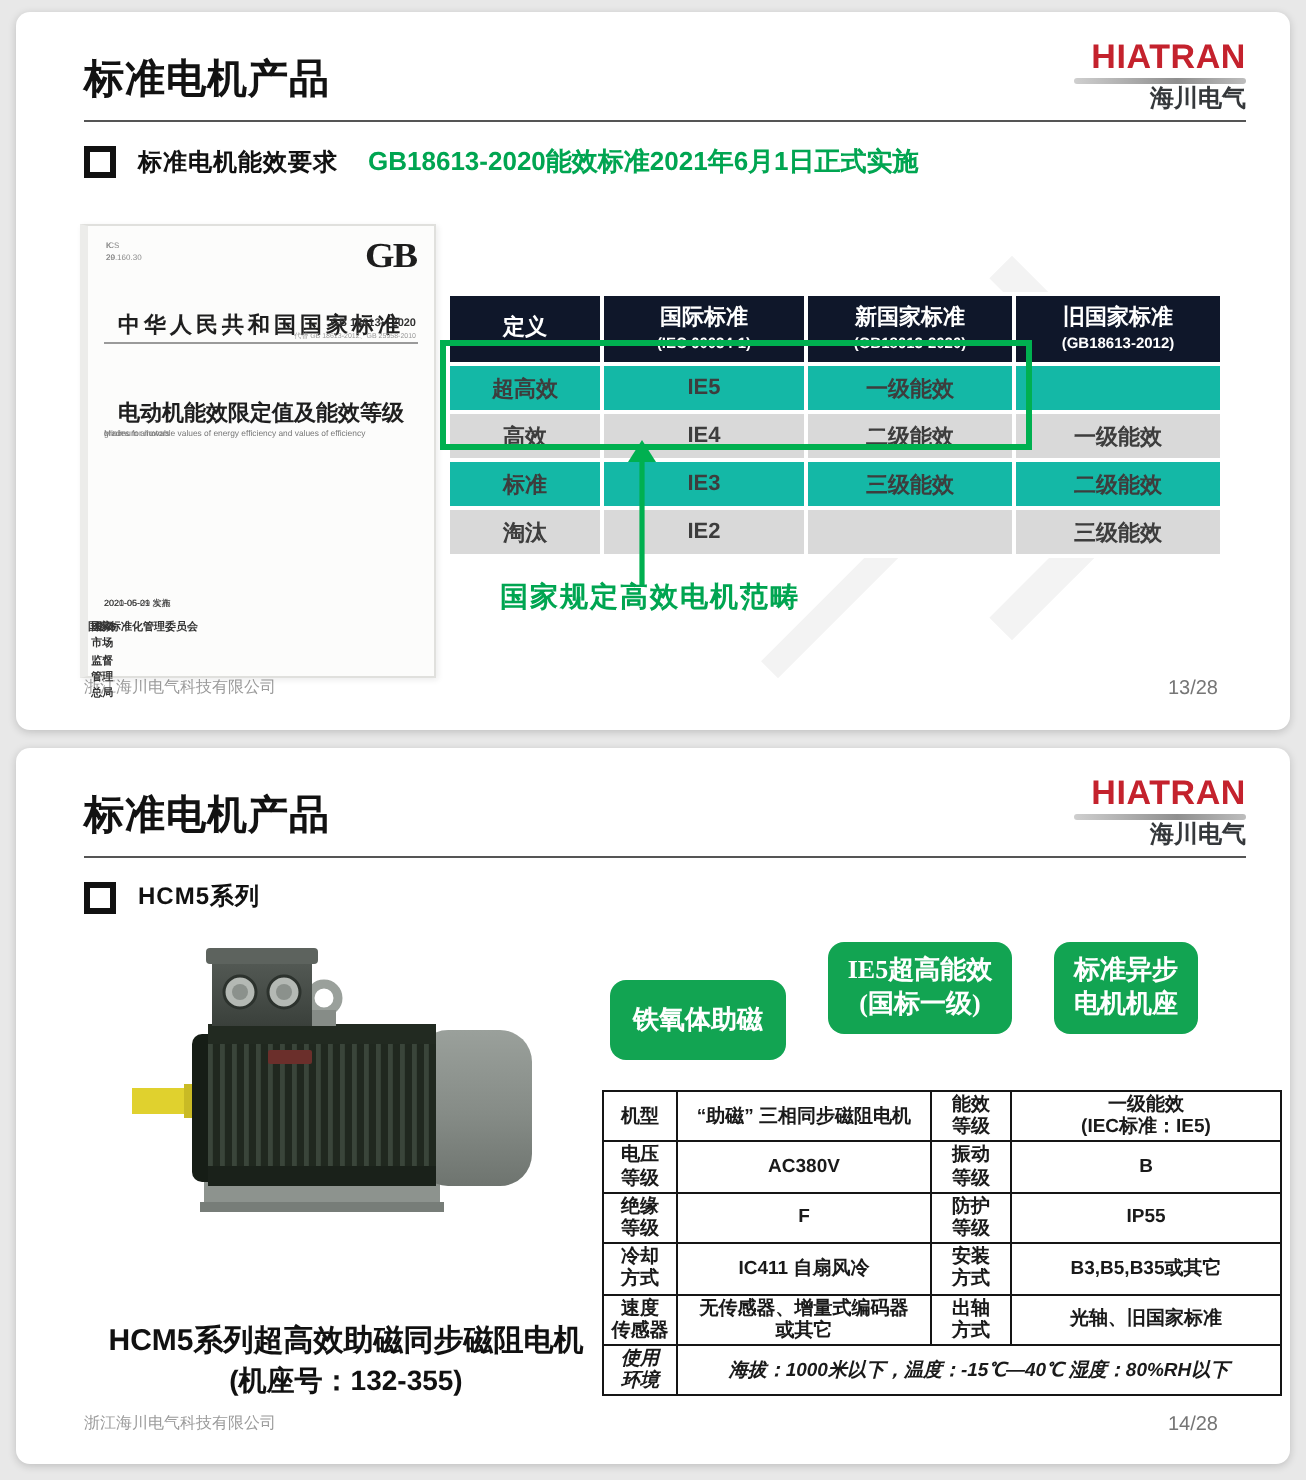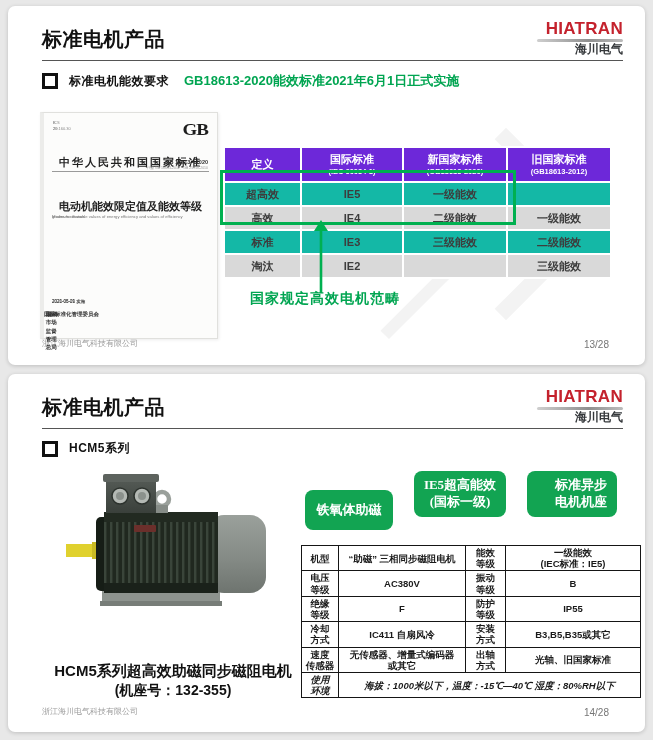--- a/index.html
+++ b/index.html
@@ -49,38 +49,38 @@
   .doc-rule{left:8px;right:8px;top:58px;border-top:1px solid #9a9a9a;}
   .doc-title{left:0;right:0;top:86px;text-align:center;font-size:11px;font-weight:bold;color:#1f1f1f;}
   .doc-en{left:8px;right:8px;top:101px;text-align:center;font-size:4.2px;line-height:1.6;color:#777;}
   .doc-dates{left:8px;right:8px;top:186px;display:flex;justify-content:space-between;font-size:4.5px;color:#444;}
   .doc-orgs{left:0;right:0;top:197px;text-align:center;font-family:"Liberation Serif",serif;font-size:5.5px;font-weight:bold;line-height:1.5;color:#333;}
   .doc-org-suffix{position:static;margin-left:3px;font-size:5px;}
 
   
   .etable{position:absolute;left:215px;top:140px;border-collapse:collapse;table-layout:fixed;z-index:1;}
   .etable th,.etable td{border:2px solid #fff;padding:0;text-align:center;vertical-align:middle;}
-  .etable th{background:#6d28d9;color:#fff;height:33px;}
+  .etable th{background:#0f172a;color:#fff;height:33px;}
   .th-main{font-size:11px;font-weight:bold;line-height:1.2;}
   .th-sub{font-size:7.5px;font-weight:bold;line-height:1.2;}
   .etable td{height:22px;font-size:11px;font-weight:bold;color:#3d3d3d;}
   .etable tr.row-light td{background:#14b8a6;}
   .etable tr.row-dark td{background:#d9d9d9;}
 
   .hl-box{position:absolute;left:212px;top:164px;width:290px;height:49px;border:3px solid #00b050;z-index:2;}
   .hl-arrow{position:absolute;left:303px;top:214px;z-index:2;}
   .callout{position:absolute;left:242px;top:284px;font-size:14px;font-weight:bold;color:#00a551;letter-spacing:1px;z-index:2;}
 
   
   .badges{position:absolute;left:297px;top:97px;display:flex;gap:21px;align-items:flex-start;}
   .badge{background:#12a452;color:#fff;border-radius:8px;display:flex;flex-direction:column;justify-content:center;align-items:center;
     font-size:13px;font-weight:bold;line-height:1.3;text-align:center;}
   .badge-1{width:88px;height:40px;margin-top:19px;}
   .badge-2{width:92px;height:46px;font-family:Liberation Serif, serif;}
-  .badge-3{width:72px;height:46px;padding-left:18px;}
+  .badge-3{width:72px;height:46px;}
 
   .motor{position:absolute;left:30px;top:95px;}
   .caption{position:absolute;left:40px;top:287px;width:250px;text-align:center;font-weight:bold;color:#111;line-height:1.3;}
   .caption-l1{font-size:15px;}
   .caption-l2{font-size:14px;}
 
   .spec{position:absolute;left:293px;top:171px;border-collapse:collapse;table-layout:fixed;}
   .spec td{border:1px solid #151515;text-align:center;vertical-align:middle;
     font-size:9.5px;font-weight:600;color:#1a1a1a;line-height:1.18;padding:1px 2px;overflow:hidden;}
   .spec tr{height:21px;}

